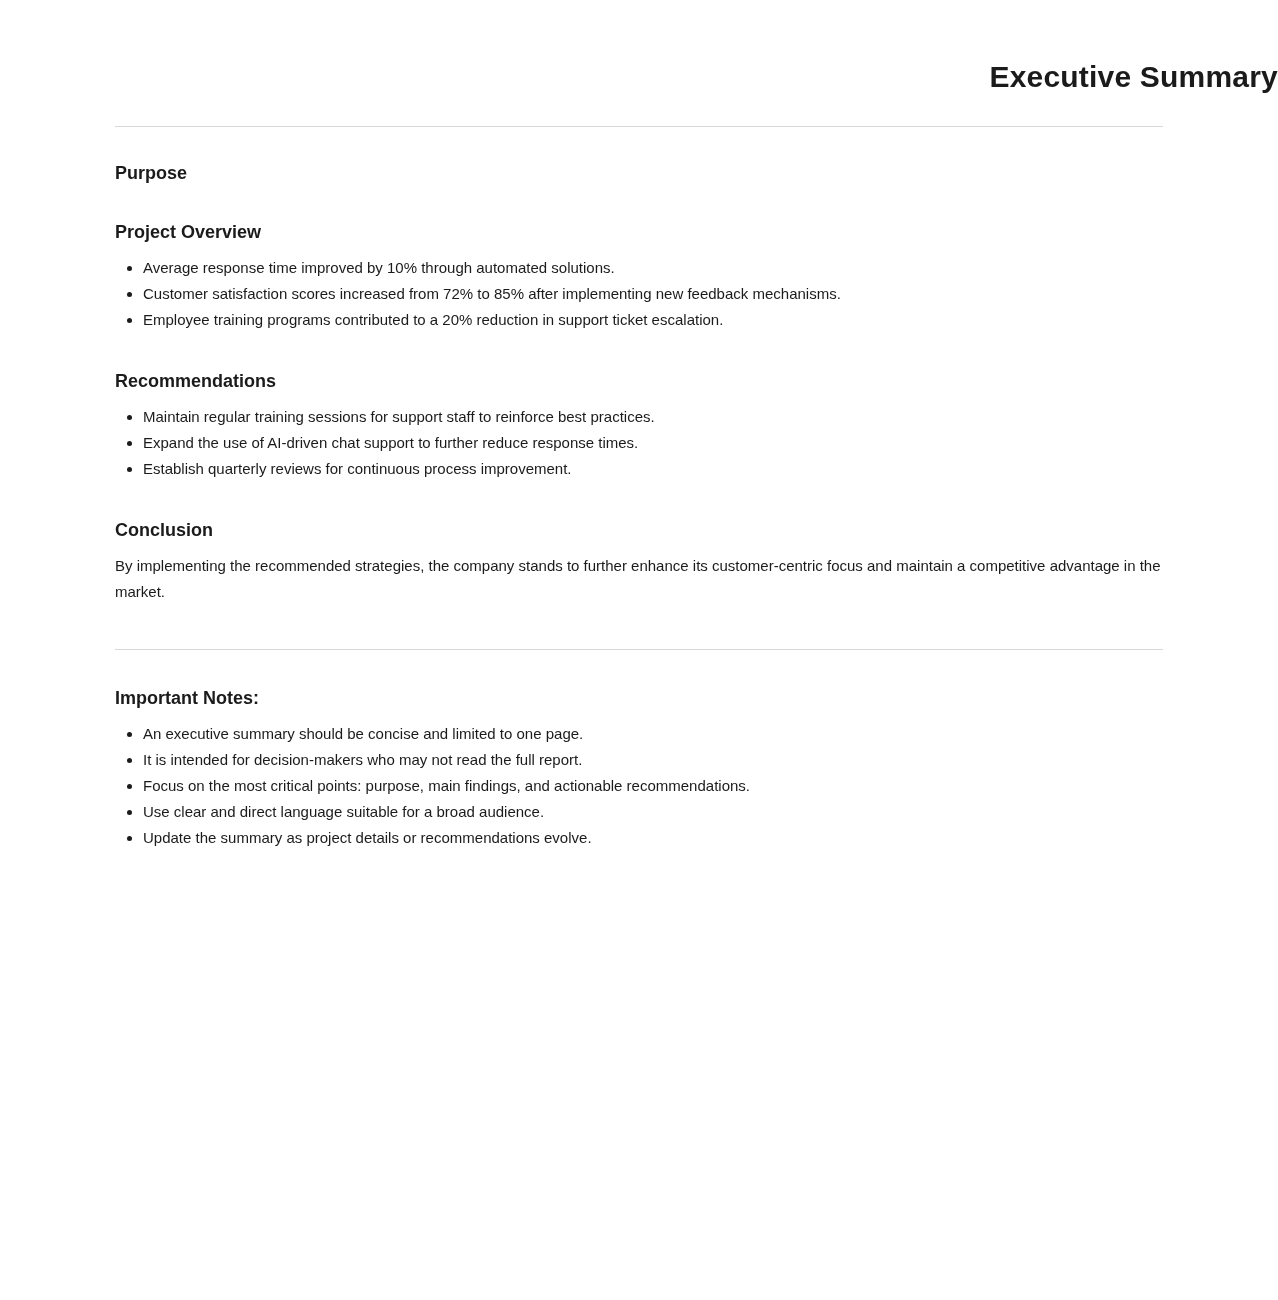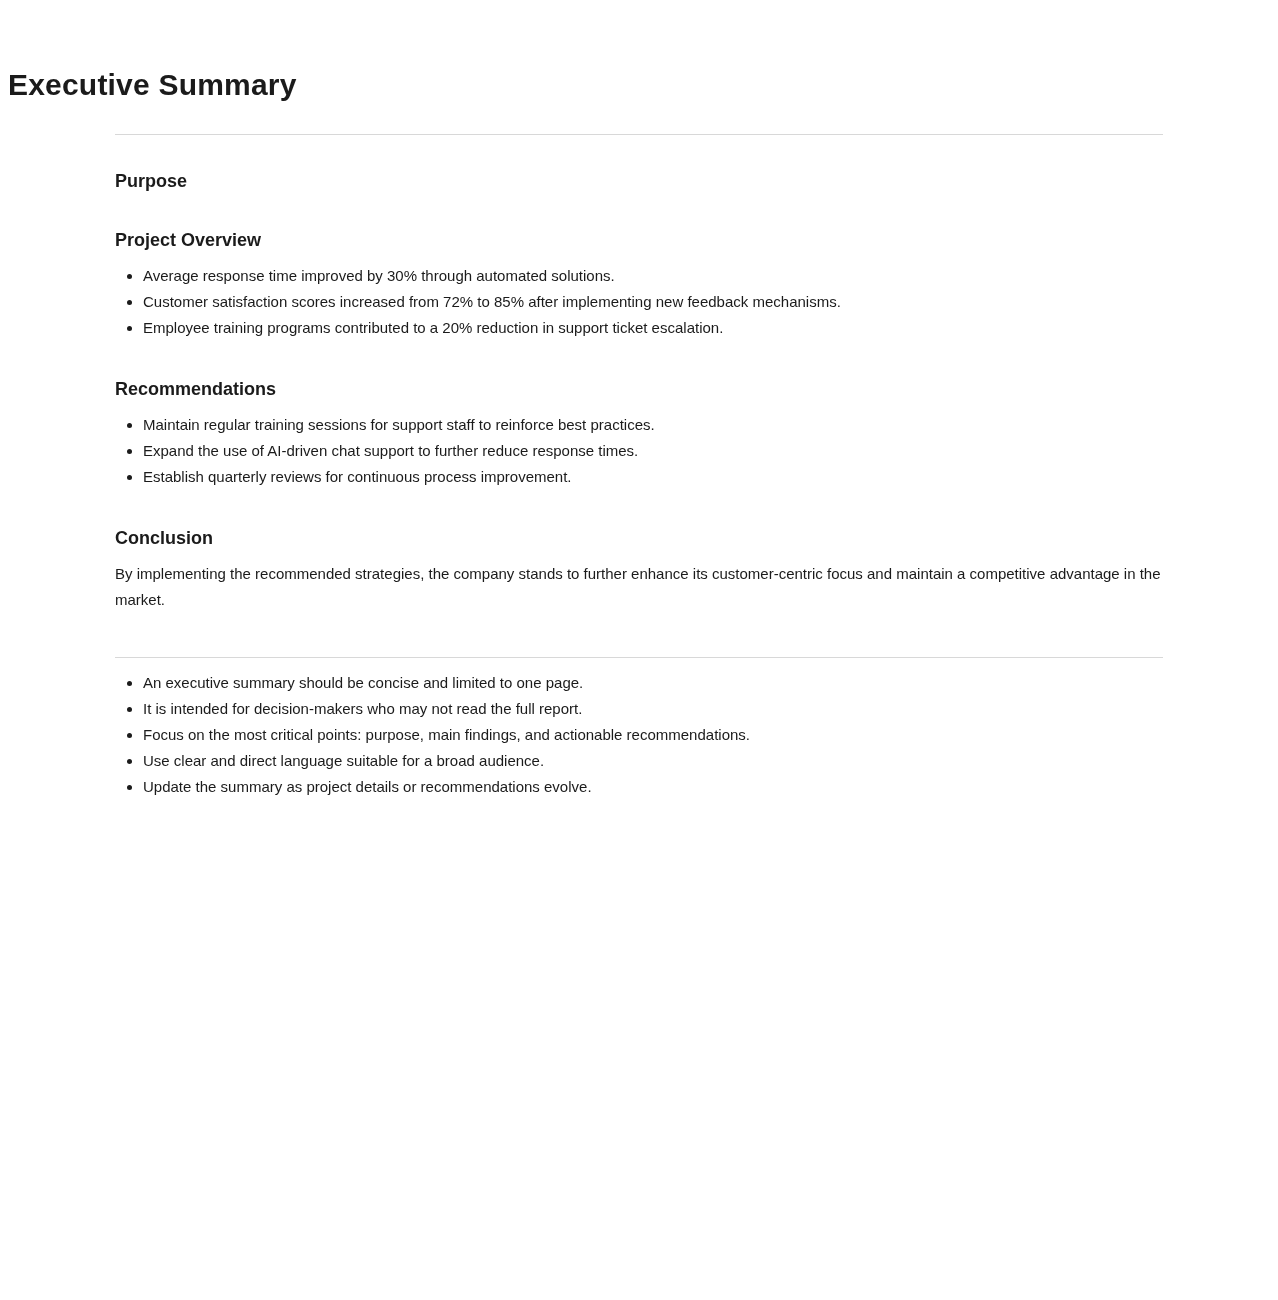--- a/index.html
+++ b/index.html
@@ -12,24 +12,24 @@
   }
   .page {
     width: 1278px;
     min-height: 1300px;
     background: #ffffff;
   }
   .content {
     padding: 0 115px;
   }
   .doc-title {
-    text-align: left;
+    text-align: right;
     font-size: 30px;
     font-weight: bold;
-    margin: 8px;
+    margin: 0;
     padding-top: 60px;
     letter-spacing: 0.2px;
   }
   .rule {
     border: none;
     border-top: 1px solid #d8d8d8;
     margin: 32px 0 0 0;
   }
   .section-heading {
     font-size: 18px;
@@ -67,37 +67,38 @@
 
   <div class="content">
 
     <hr class="rule">
 
     <h2 class="section-heading first">Purpose</h2>
 
     <h2 class="section-heading">Project Overview</h2>
 
     <ul class="bullet-list">
-      <li>Average response time improved by 30% through automated solutions.</li>
+      <li>Average response time improved by 10% through automated solutions.</li>
       <li>Customer satisfaction scores increased from 72% to 85% after implementing new feedback mechanisms.</li>
       <li>Employee training programs contributed to a 20% reduction in support ticket escalation.</li>
     </ul>
 
     <h2 class="section-heading">Recommendations</h2>
     <ul class="bullet-list">
       <li>Maintain regular training sessions for support staff to reinforce best practices.</li>
       <li>Expand the use of AI-driven chat support to further reduce response times.</li>
       <li>Establish quarterly reviews for continuous process improvement.</li>
     </ul>
 
     <h2 class="section-heading">Conclusion</h2>
     <p class="body-text">By implementing the recommended strategies, the company stands to further enhance its customer-centric focus and maintain a competitive advantage in the market.</p>
 
     <hr class="rule notes-rule">
 
+    <h2 class="section-heading">Important Notes:</h2>
     <ul class="bullet-list">
       <li>An executive summary should be concise and limited to one page.</li>
       <li>It is intended for decision-makers who may not read the full report.</li>
       <li>Focus on the most critical points: purpose, main findings, and actionable recommendations.</li>
       <li>Use clear and direct language suitable for a broad audience.</li>
       <li>Update the summary as project details or recommendations evolve.</li>
     </ul>
 
   </div>
 </div>

